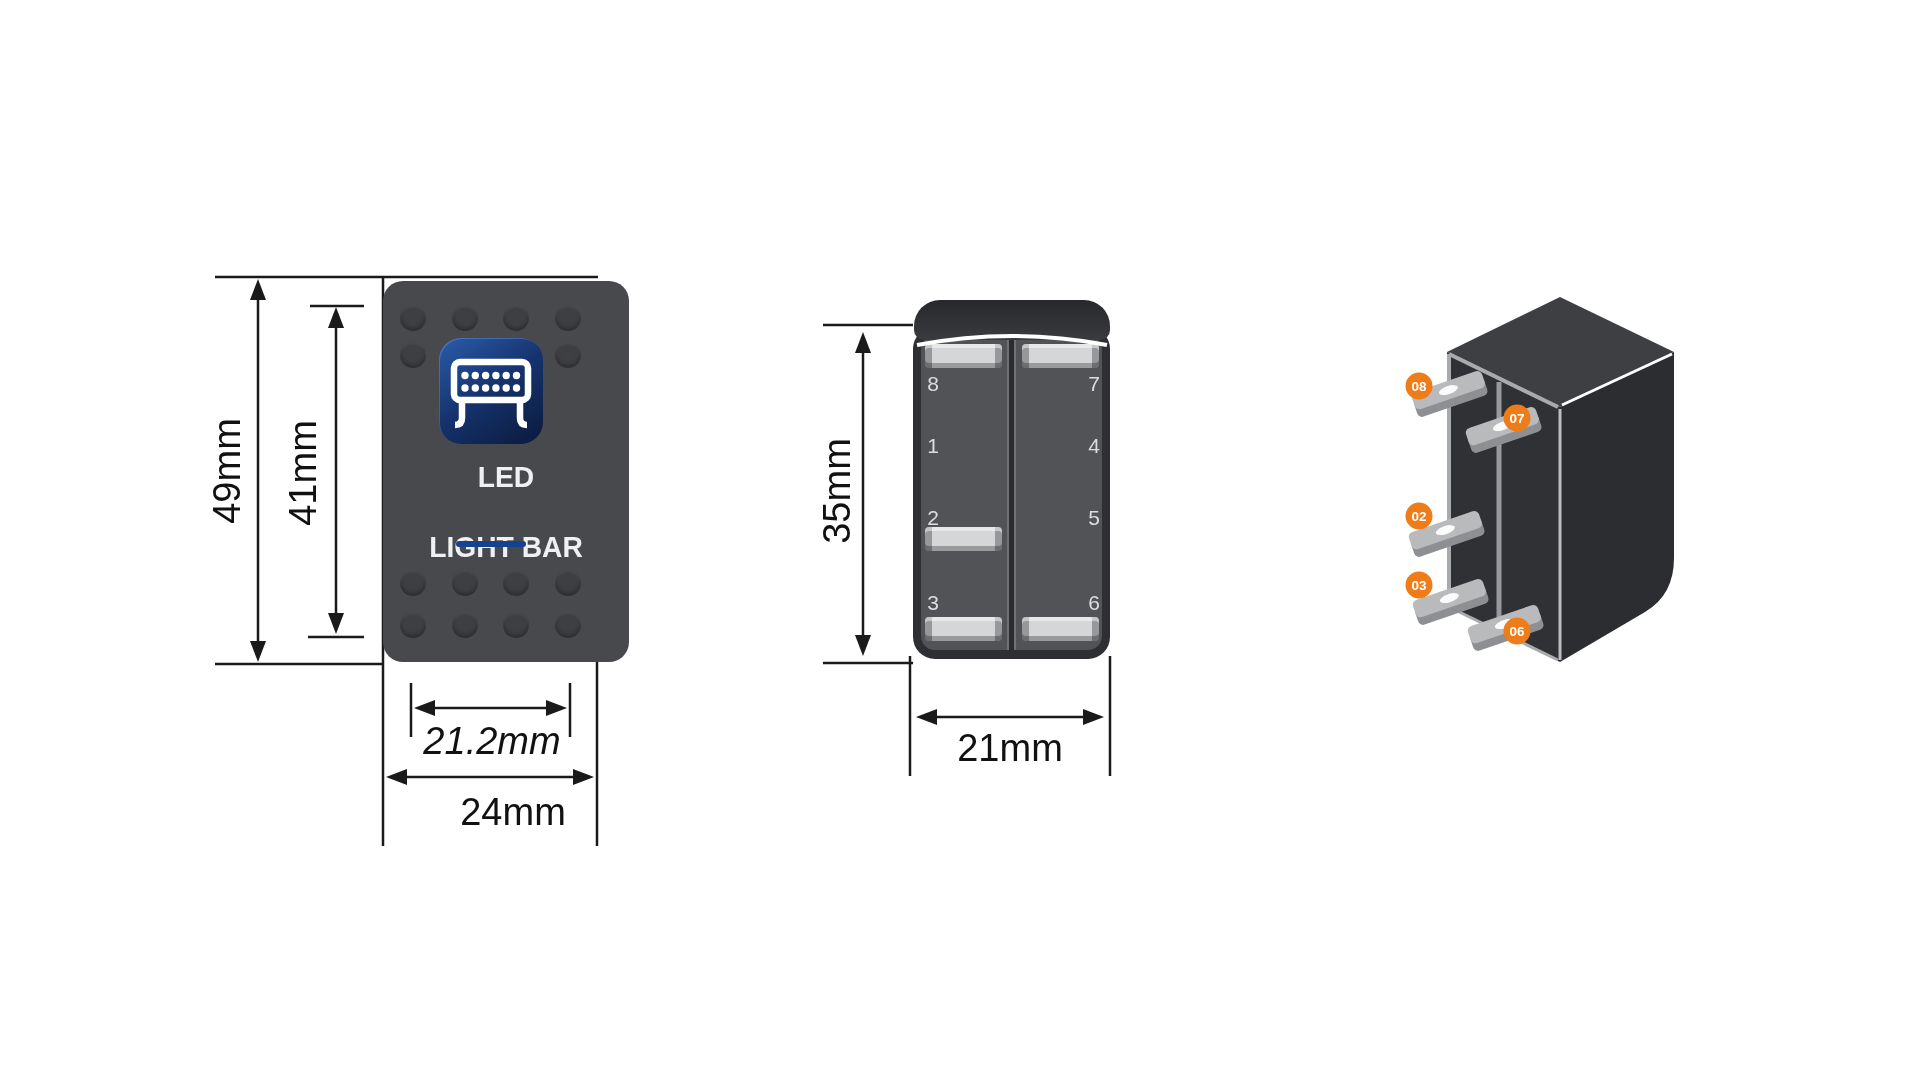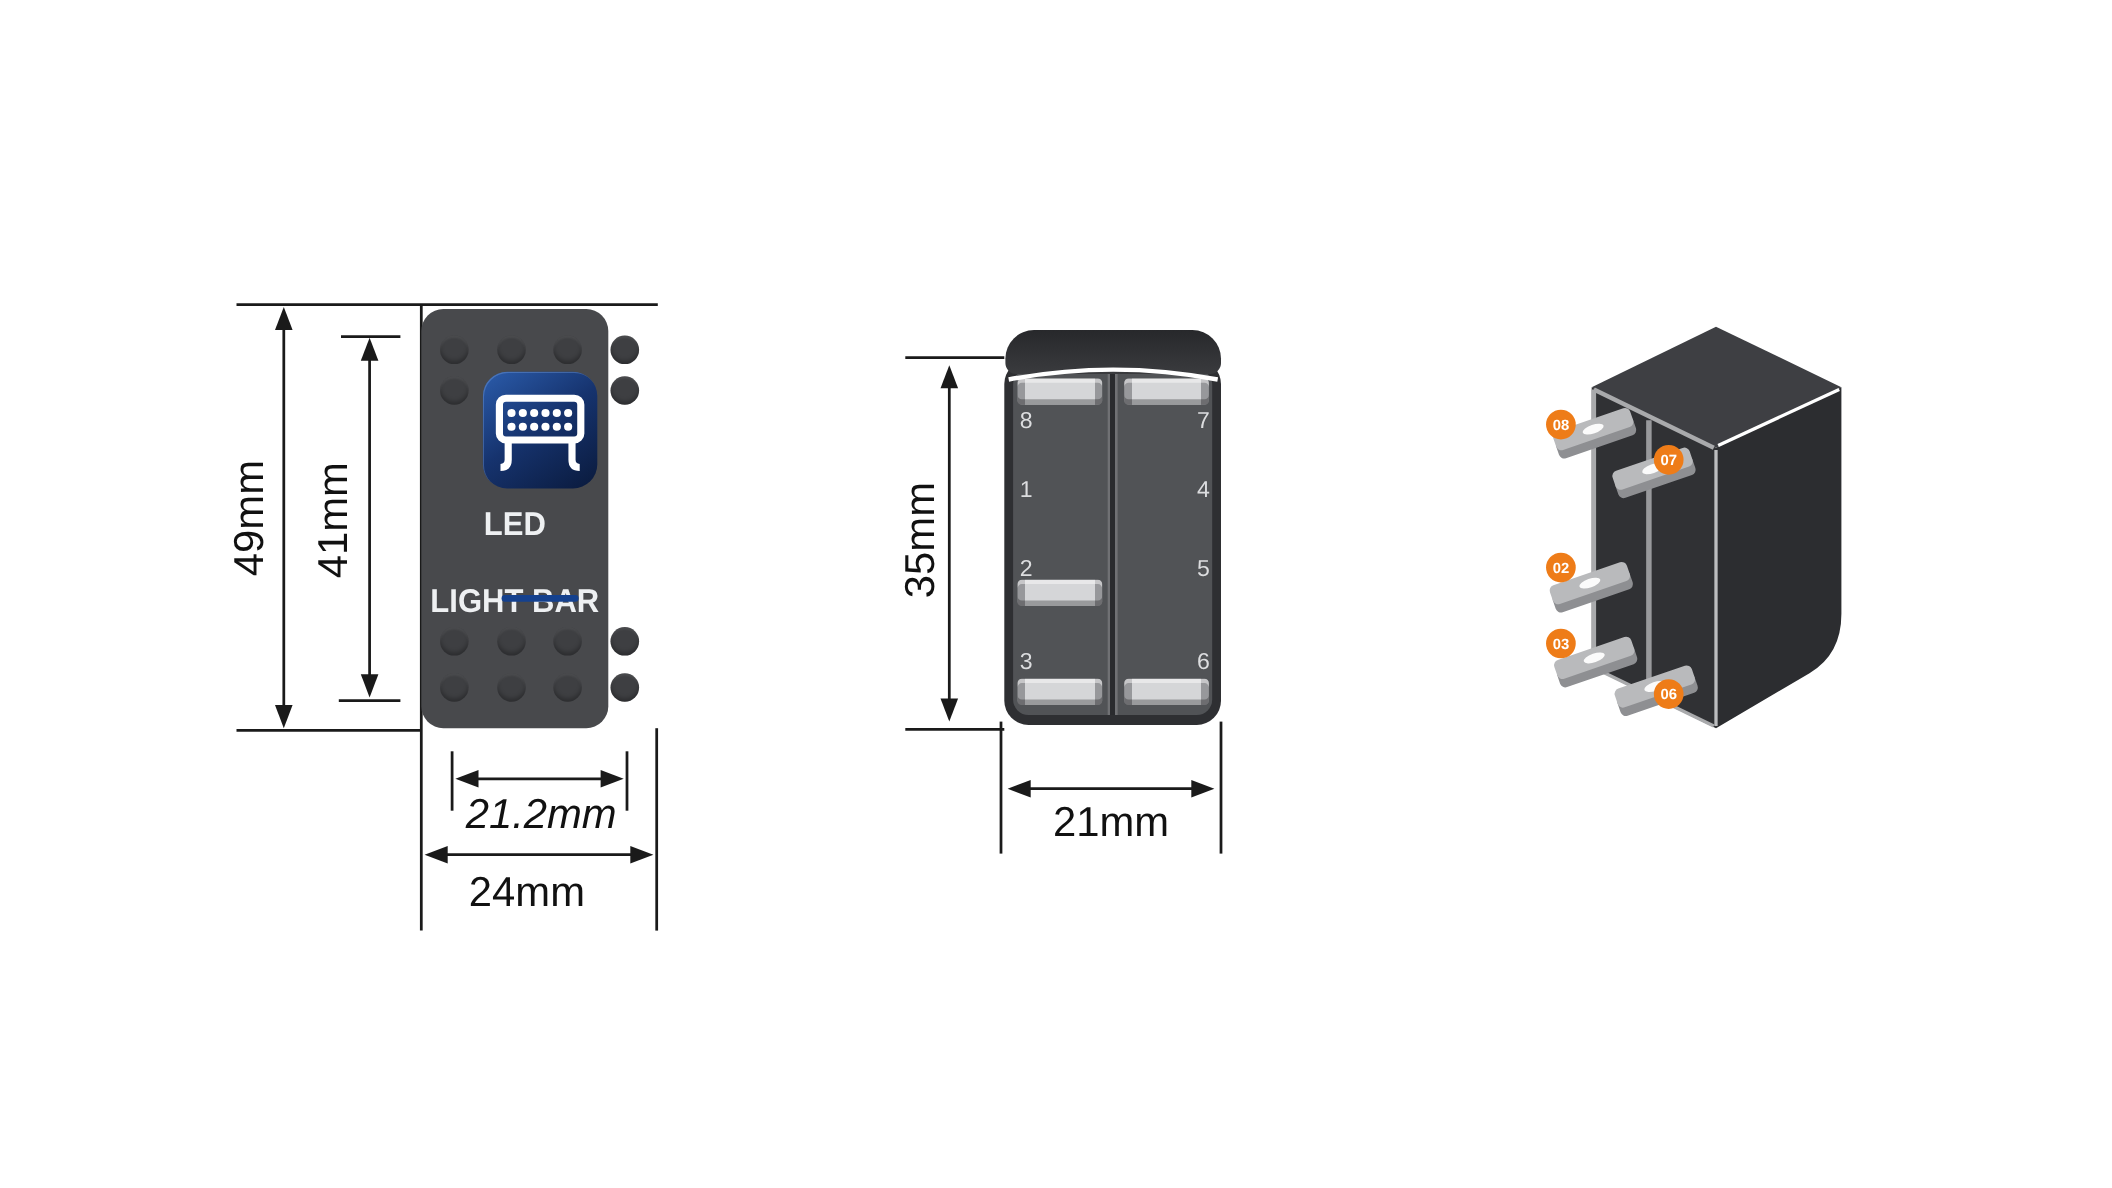--- a/index.html
+++ b/index.html
@@ -5,21 +5,21 @@
   html,body{margin:0;padding:0;background:#ffffff;}
   #stage{position:relative;width:1920px;height:1080px;background:#fff;overflow:hidden;
          font-family:"Liberation Sans", sans-serif;}
   .dim-label{position:absolute;font-size:38px;color:#111;white-space:nowrap;
              transform:translate(-50%,-50%);line-height:1;}
   .dim-label.rot{transform:translate(-50%,-50%) rotate(-90deg);}
   svg{display:block;}
   .scaffold{position:absolute;left:0;top:0;pointer-events:none;}
 
   
-  .rocker-front{position:absolute;left:383px;top:281px;width:170px;height:381px;
+  .rocker-front{position:absolute;left:383px;top:281px;width:246px;height:381px;
                 background:#48494c;border-radius:20px;}
   .bump{position:absolute;width:26px;height:26px;border-radius:50%;background:#3e3f42;
         box-shadow:inset 0 2px 2px rgba(255,255,255,.07), inset 0 -3px 4px rgba(0,0,0,.28);}
   .led-icon{position:absolute;left:56px;top:57px;width:104px;height:106px;border-radius:22px;
             background:linear-gradient(145deg,#2b5cab 0%,#16336e 48%,#0a1a3c 100%);
             box-shadow:inset 1px 1px 0 rgba(130,170,230,.35);}
   .rocker-text{position:absolute;left:0;top:178px;width:100%;text-align:center;
                color:#eef0f2;font-weight:700;font-size:30px;line-height:35px;
                letter-spacing:0px;transform:scaleX(.94);white-space:pre-line;}
   .indicator-bar{position:absolute;left:73px;top:260px;width:70px;height:6px;
@@ -89,21 +89,21 @@
       <polygon points="863,332 855,353 871,353"></polygon>
         <polygon points="863,656 855,635 871,635"></polygon>
       <polygon points="916,717 937,709 937,725"></polygon>
         <polygon points="1104,717 1083,709 1083,725"></polygon>
     </g>
   </svg>
 
   <div class="dim-label rot" style="left:227px;top:471px;">49mm</div>
   <div class="dim-label rot" style="left:303px;top:473px;">41mm</div>
   <div class="dim-label" style="left:492px;top:741px;font-style:italic;">21.2mm</div>
-  <div class="dim-label" style="left:479px;top:812px;text-align:right;">24mm</div>
+  <div class="dim-label" style="left:513px;top:812px;text-align:right;">24mm</div>
   <div class="dim-label rot" style="left:837px;top:491px;">35mm</div>
   <div class="dim-label" style="left:1010px;top:748px;">21mm</div>
 
   <div class="rocker-front">
     <div class="bump" style="left:17px;top:24px;"></div>
     <div class="bump" style="left:69px;top:24px;"></div>
     <div class="bump" style="left:120px;top:24px;"></div>
     <div class="bump" style="left:172px;top:24px;"></div>
     <div class="bump" style="left:17px;top:61px;"></div>
     <div class="bump" style="left:172px;top:61px;"></div>

